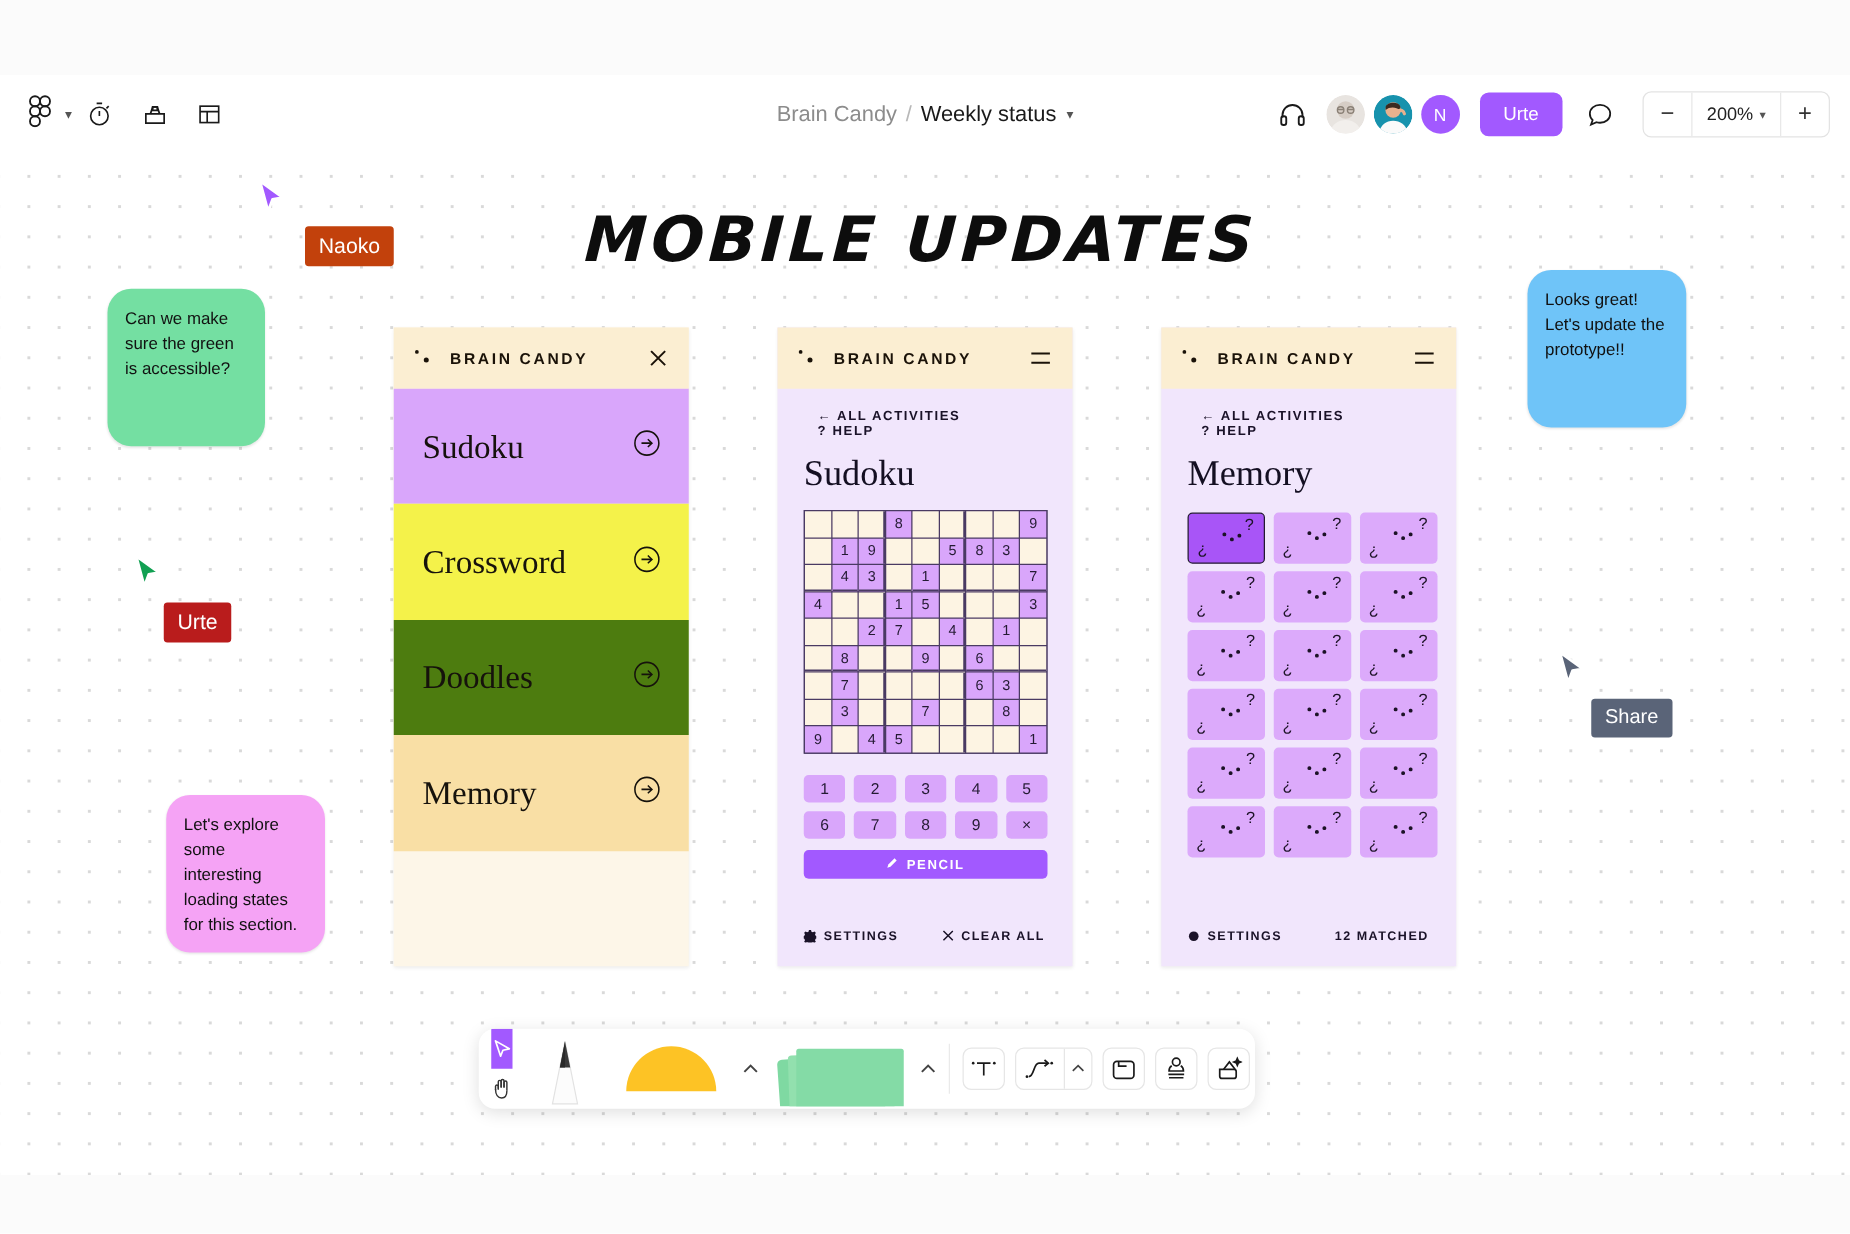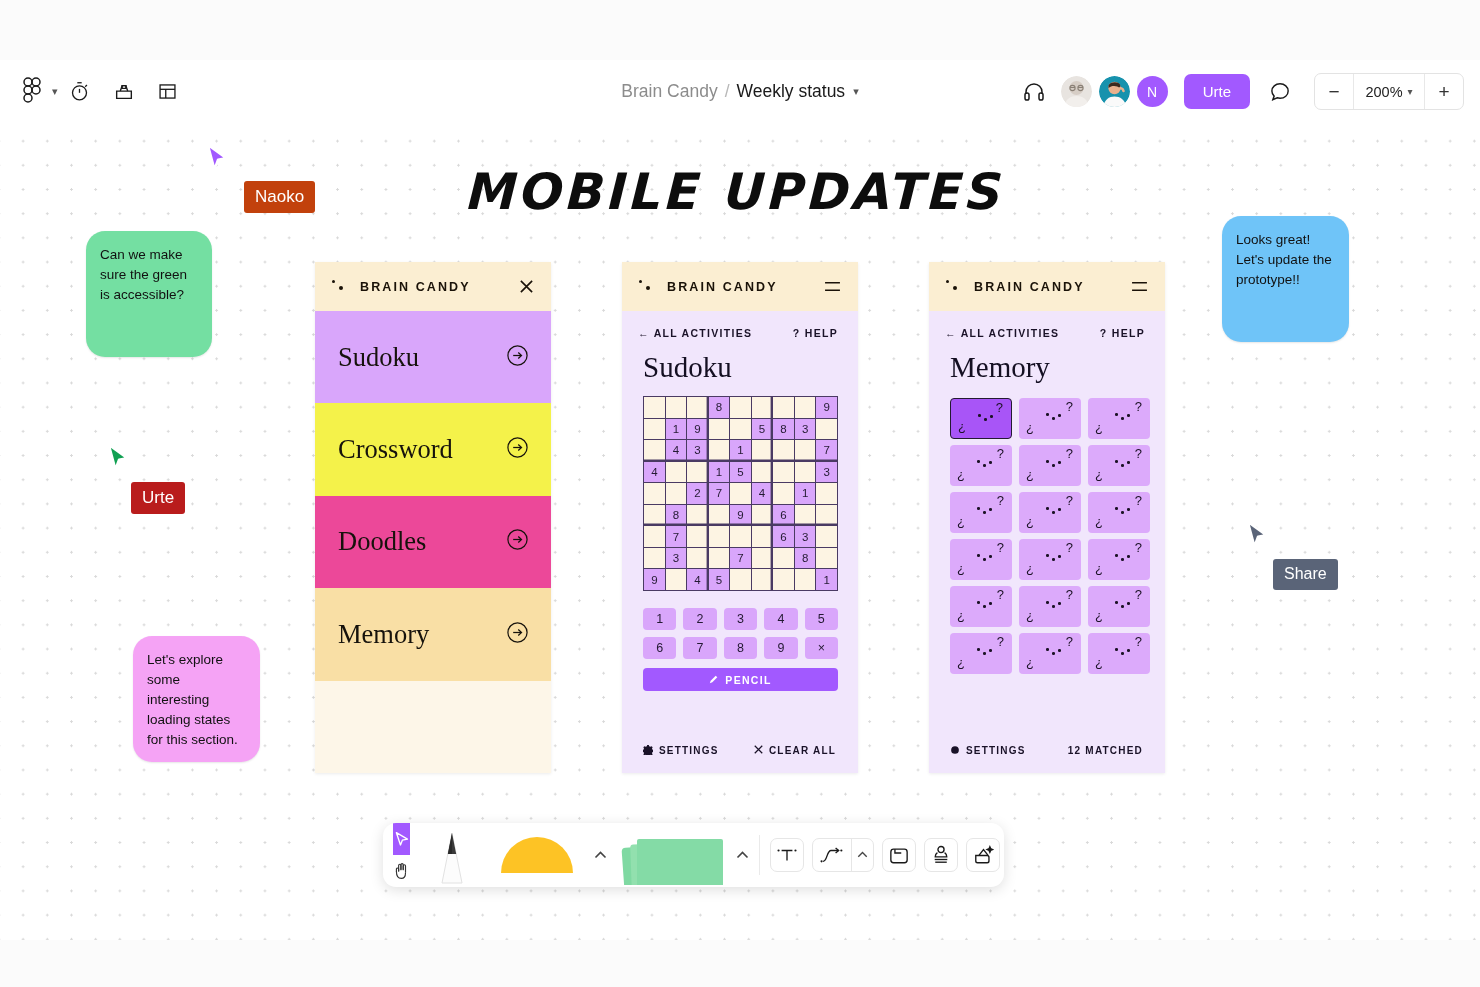--- a/index.html
+++ b/index.html
@@ -130,22 +130,22 @@
   
   .menu-row {
     height:92.4px; display:flex; align-items:center; justify-content:space-between;
     padding:0 22px 0 23px; cursor:pointer;
   }
   .menu-label { font-family:"Liberation Serif", serif; font-size:26.5px; color:#16120c; }
 
   
   .ph-sub {
     display:flex; justify-content:space-between; align-items:flex-start;
-    padding:16px 20px 0 16px;
-    font-size:10.5px; font-weight:700; letter-spacing:1.3px; color:#1a1228;
+    padding:16px 20px 0 32px;
+    font-size:10.5px; font-weight:700; letter-spacing:1.3px; color:#1a1228;flex-direction:column;
   }
   .ph-sub span { cursor:pointer; }
   .ph-h1 {
     font-family:"Liberation Serif", serif; font-size:29px; color:#140f22;
     padding:12px 20px 0 21px;
   }
 
   
   .sud-wrap { padding:12px 0 0 21px; }
   .sud-grid {
@@ -382,21 +382,21 @@
             </svg></span>
         </div>
         <div class="menu-row" style="background: rgb(244, 242, 74);">
           <span class="menu-label">Crossword</span>
           <span><svg width="23" height="23" viewBox="0 0 24 24" fill="none" stroke="#16120c" stroke-width="1.3">
               <circle cx="12" cy="12" r="10"></circle>
               <path d="M7.5 12h8.2"></path>
               <path d="M12.8 8.8l3.4 3.2-3.4 3.2"></path>
             </svg></span>
         </div>
-        <div class="menu-row" style="background: #ec4899; gap: 16px;">
+        <div class="menu-row" style="background: #4d7c0f; gap: 16px;">
           <span class="menu-label">Doodles</span>
           <span><svg width="23" height="23" viewBox="0 0 24 24" fill="none" stroke="#16120c" stroke-width="1.3">
               <circle cx="12" cy="12" r="10"></circle>
               <path d="M7.5 12h8.2"></path>
               <path d="M12.8 8.8l3.4 3.2-3.4 3.2"></path>
             </svg></span>
         </div>
         <div class="menu-row" style="background: rgb(249, 223, 165);">
           <span class="menu-label">Memory</span>
           <span><svg width="23" height="23" viewBox="0 0 24 24" fill="none" stroke="#16120c" stroke-width="1.3">

